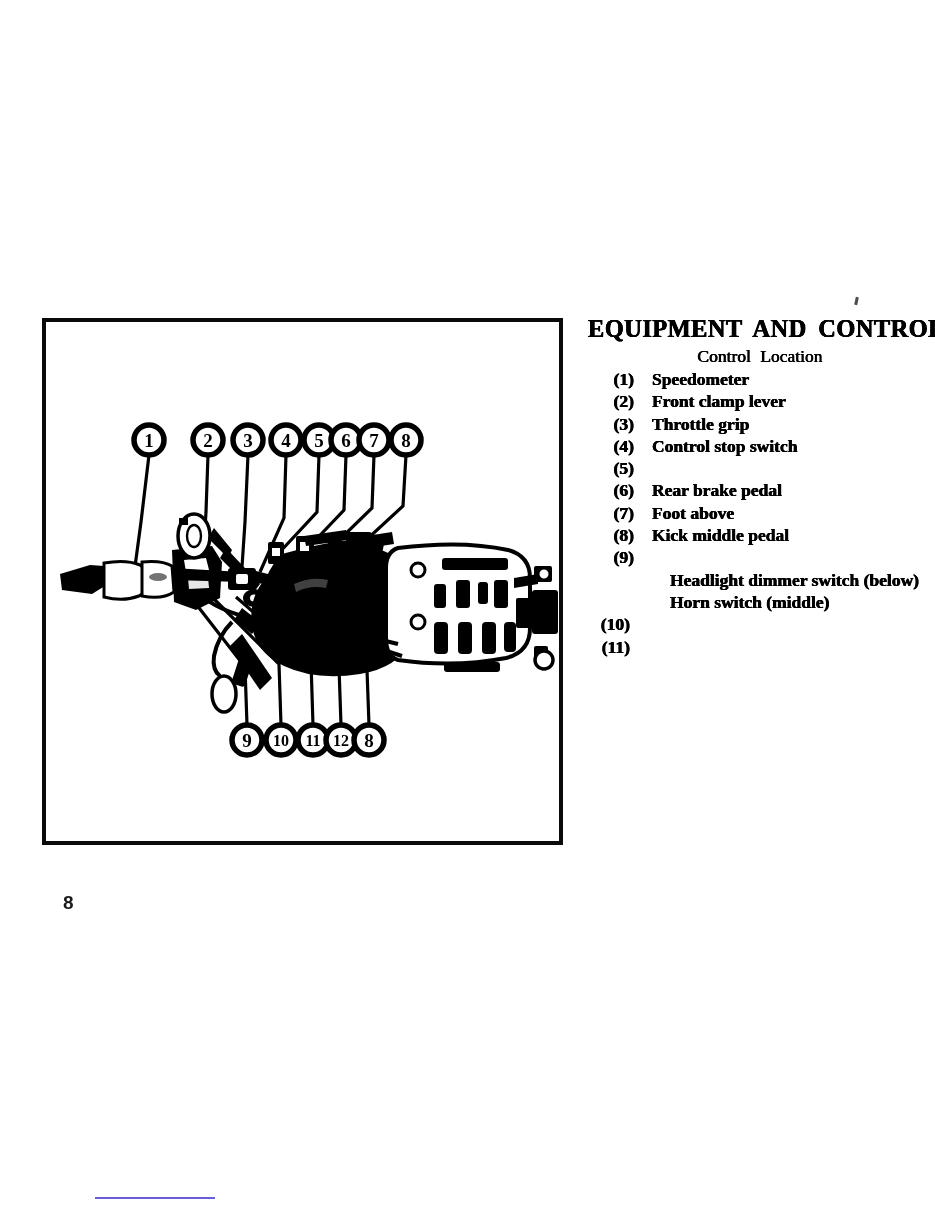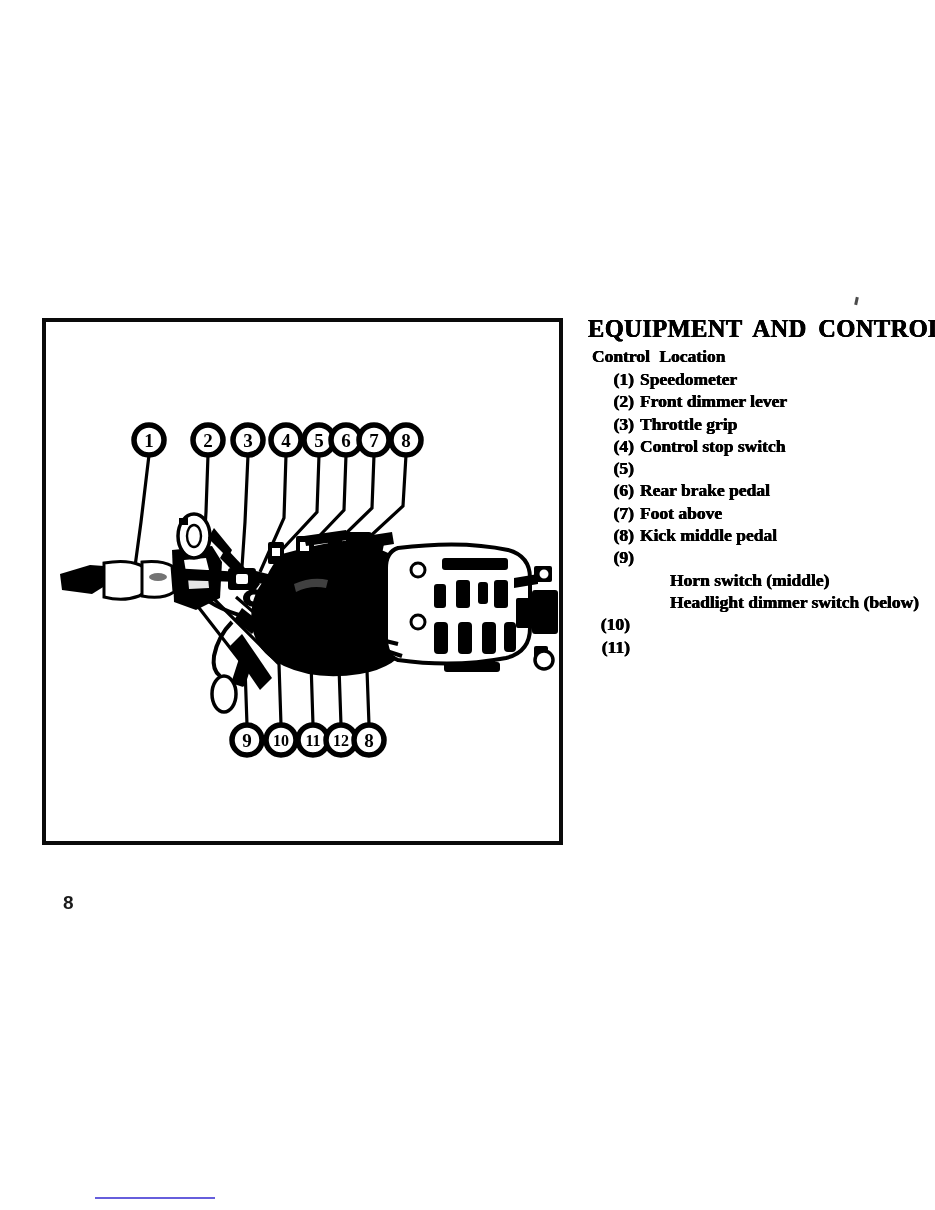--- a/index.html
+++ b/index.html
@@ -73,26 +73,27 @@
     line-height: 26px;
     letter-spacing: .4px;
     word-spacing: 5px;
     white-space: nowrap;
     margin: 0 0 3px 0;
     color: #000;
     text-shadow: 0.35px 0 0 #000, -0.35px 0 0 #000, 0 0.3px 0 #000;
   }
   .subheading {
     font-family: "Liberation Serif", serif;
-    font-weight: bold;
+    font-weight: normal;
     font-size: 17.5px;
     line-height: 22px;
     word-spacing: 5px;
     margin: 0 0 1px 4px;
     text-shadow: 0.35px 0 0 #000, -0.35px 0 0 #000;
+    text-align: center;
   }
   ol.control-list {
     list-style: none;
     margin: 0;
     padding: 0;
   }
   ol.control-list li {
     font-family: "Liberation Serif", serif;
     font-weight: bold;
     font-size: 17.5px;
@@ -105,21 +106,21 @@
     align-items: baseline;
   }
   .li-num {
     display: inline-block;
     width: 42px;
     text-align: right;
     margin-right: 6px;
     flex: 0 0 auto;
   }
   .li-num.wide { width: 42px; }
-  .li-text { flex: 1 1 auto; }
+  .li-text { flex: 1 1 auto; margin-left: 12px; }
   .sub-line {
     display: block;
     margin-left: 78px;
     font-weight: bold;
     font-size: 17.5px;
     line-height: 22.3px;
     white-space: nowrap;
     text-shadow: 0.35px 0 0 #000, -0.35px 0 0 #000;
   }
 
@@ -349,21 +350,21 @@
       <li class="indent-1">
         <span class="li-row">
           <span class="li-num">(1)</span>
           <span class="li-text">Speedometer</span>
         </span>
       </li>
 
       <li class="indent-1">
         <span class="li-row">
           <span class="li-num">(2)</span>
-          <span class="li-text">Front dimmer lever</span>
+          <span class="li-text">Front clamp lever</span>
         </span>
       </li>
 
       <li class="indent-1">
         <span class="li-row">
           <span class="li-num">(3)</span>
           <span class="li-text">Throttle grip</span>
         </span>
       </li>
 
@@ -398,22 +399,22 @@
         <span class="li-row">
           <span class="li-num">(8)</span>
           <span class="li-text">Kick middle pedal</span>
         </span>
       </li>
 
       <li class="indent-1">
         <span class="li-row">
           <span class="li-num">(9)</span>
         </span>
+        <span class="sub-line">Headlight dimmer switch (below)</span>
         <span class="sub-line">Horn switch (middle)</span>
-        <span class="sub-line">Headlight dimmer switch (below)</span>
       </li>
 
       <li class="indent-2">
         <span class="li-row">
           <span class="li-num wide">(10)</span>
         </span>
       </li>
 
       <li class="indent-2">
         <span class="li-row">

